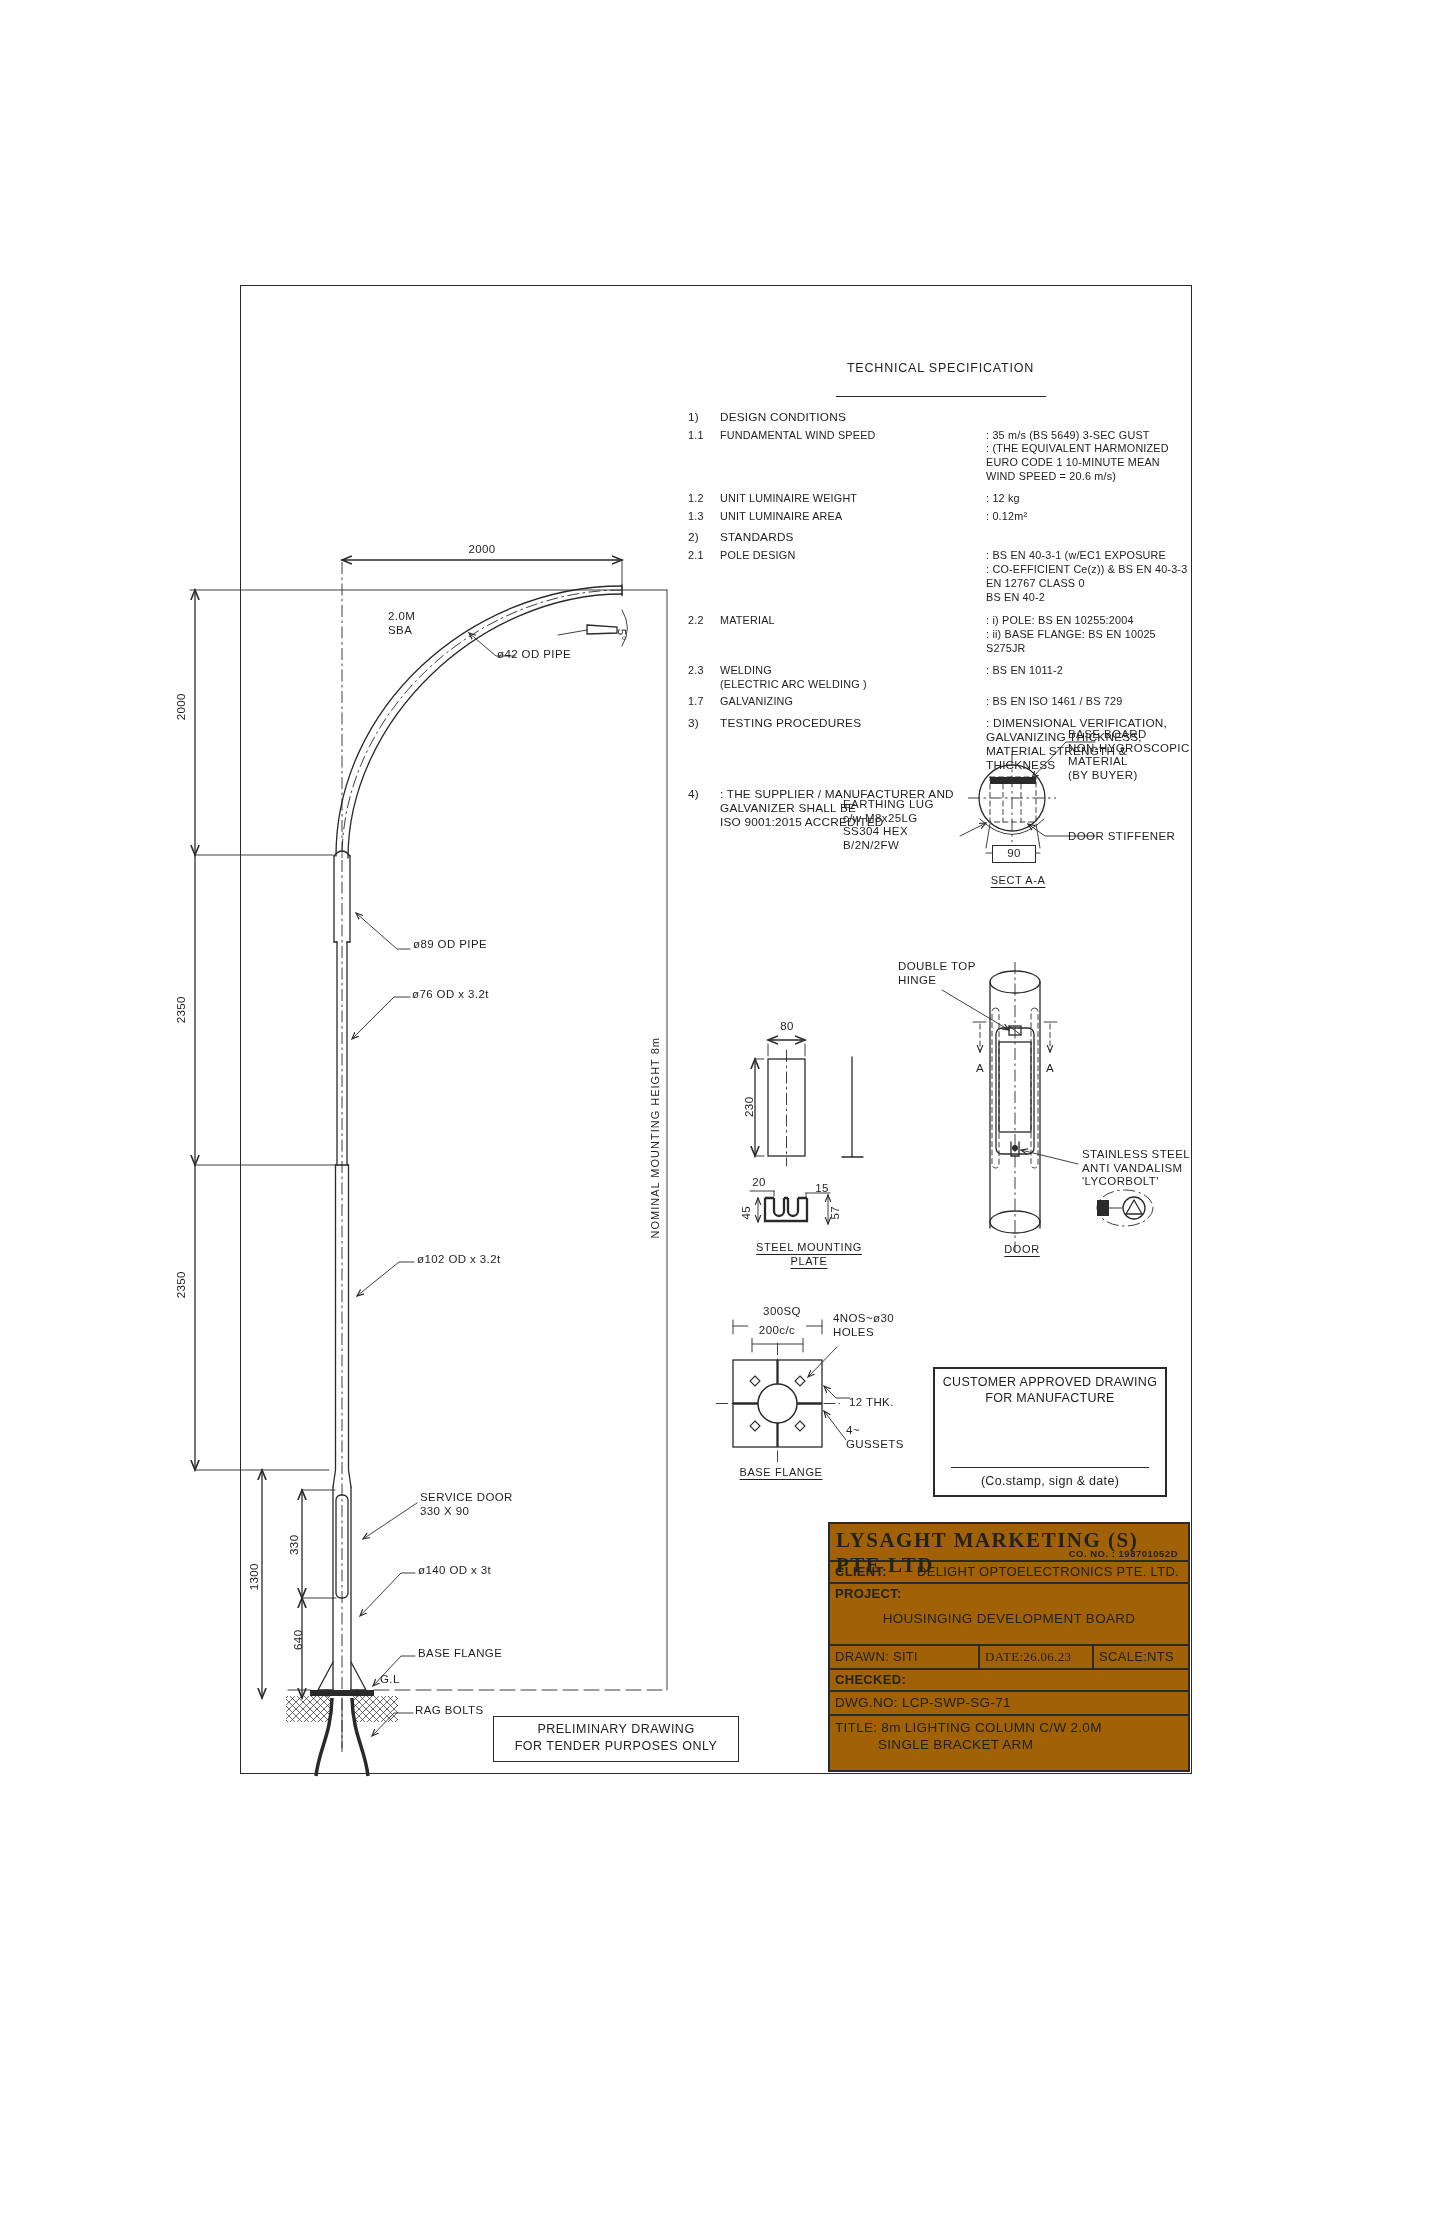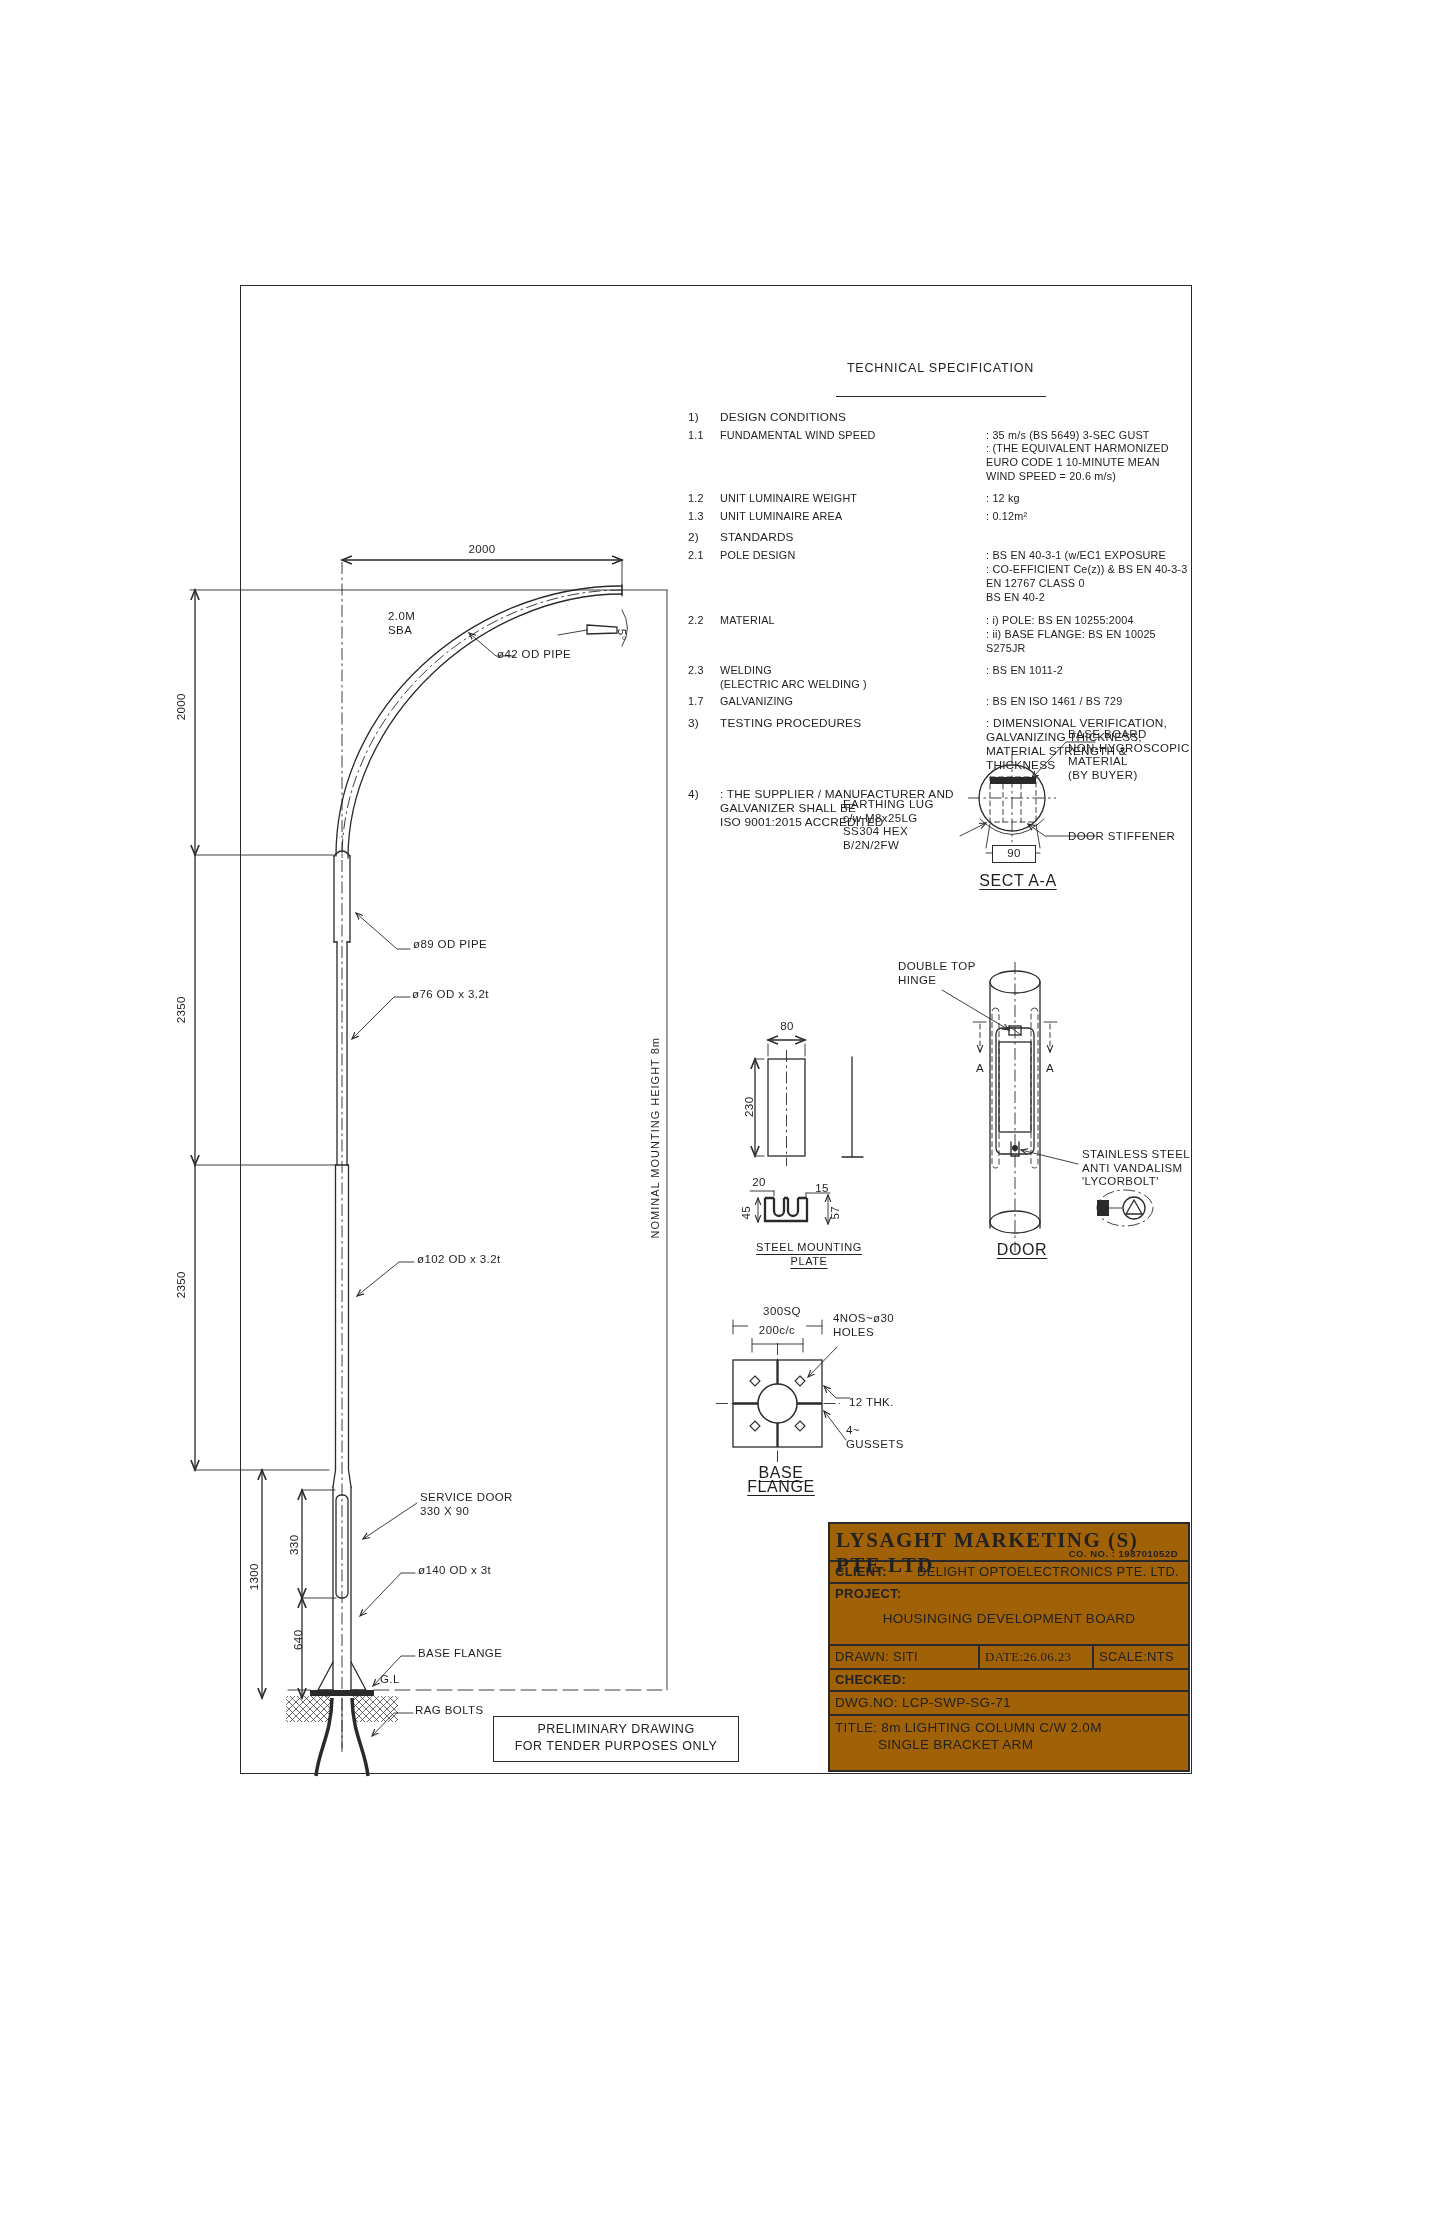--- a/index.html
+++ b/index.html
@@ -4,21 +4,21 @@
 <style>
   html,body{margin:0;padding:0;background:#e8e8e8;}
   .page{position:relative;width:1445px;height:2233px;background:#ffffff;overflow:hidden;
         font-family:"Liberation Sans",sans-serif;color:#222;}
   .sheet{position:absolute;border:1.6px solid #2a2a2a;}
   .lbl{position:absolute;font-size:11.5px;line-height:13.5px;letter-spacing:.4px;color:#1f1f1f;
        white-space:pre-line;}
   .ctr{text-align:center;}
   .rot{transform:rotate(-90deg);transform-origin:center center;}
   .rotcw{transform:rotate(90deg);transform-origin:center center;}
-  .cap{text-decoration:underline;text-underline-offset:3px;font-size:16px;letter-spacing:.6px;}
+  .cap{text-decoration:underline;text-underline-offset:3px;font-size:11px;letter-spacing:.6px;}
   .whitebg{background:#fff;}
   .boxed{border:1.4px solid #2a2a2a;line-height:15px;}
   svg{position:absolute;overflow:visible;}
   svg *{vector-effect:none;}
   .s{stroke:#2a2a2a;fill:none;stroke-width:1.3;stroke-linecap:round;}
   .thin{stroke:#2a2a2a;fill:none;stroke-width:.9;stroke-linecap:round;}
   .cl{stroke:#2a2a2a;fill:none;stroke-width:.9;stroke-dasharray:12 3.5 2.5 3.5;}
   .dsh{stroke-dasharray:5 3.5;}
   .thk{stroke:#2a2a2a;fill:none;stroke-width:2.3;}
   
@@ -317,20 +317,26 @@
   </svg>
   <div class="lbl ctr whitebg" style="left:756px;top:1305px;width:52px;">300SQ</div>
   <div class="lbl ctr whitebg" style="left:748px;top:1324px;width:58px;">200c/c</div>
   <div class="lbl" style="left:833px;top:1312px;width:80px;">4NOS~ø30
 HOLES</div>
   <div class="lbl" style="left:849px;top:1396px;width:64px;">12 THK.</div>
   <div class="lbl" style="left:846px;top:1424px;width:80px;">4~
 GUSSETS</div>
   <div class="lbl ctr cap" style="left:733px;top:1466px;width:96px;">BASE FLANGE</div>
 
+  <div class="apprbox" style="left:933px;top:1367px;width:230px;height:126px;">
+    <div style="padding-top:5px;">CUSTOMER APPROVED DRAWING</div>
+    <div>FOR MANUFACTURE</div>
+    <div class="signline"></div>
+    <div class="signhint">(Co.stamp, sign &amp; date)</div>
+  </div>
 
   <div class="tblock" style="left:828px;top:1522px;width:362px;height:250px;">
     <div class="trow" style="height:38px;">
       <div class="company">LYSAGHT MARKETING (S) PTE LTD</div>
       <div class="cono">CO. NO. : 198701052D</div>
     </div>
     <div class="trow" style="height:22px;display:flex;">
       <div style="font-weight:bold;padding:2px 0 0 5px;width:72px;">CLIENT:</div>
       <div style="padding:2px 0 0 10px;">DELIGHT OPTOELECTRONICS PTE. LTD.</div>
     </div>

